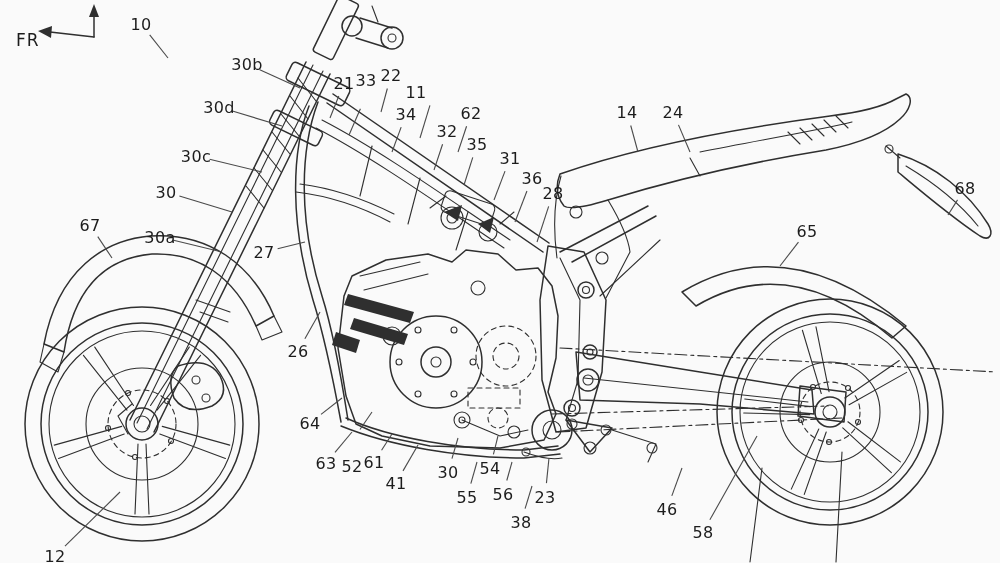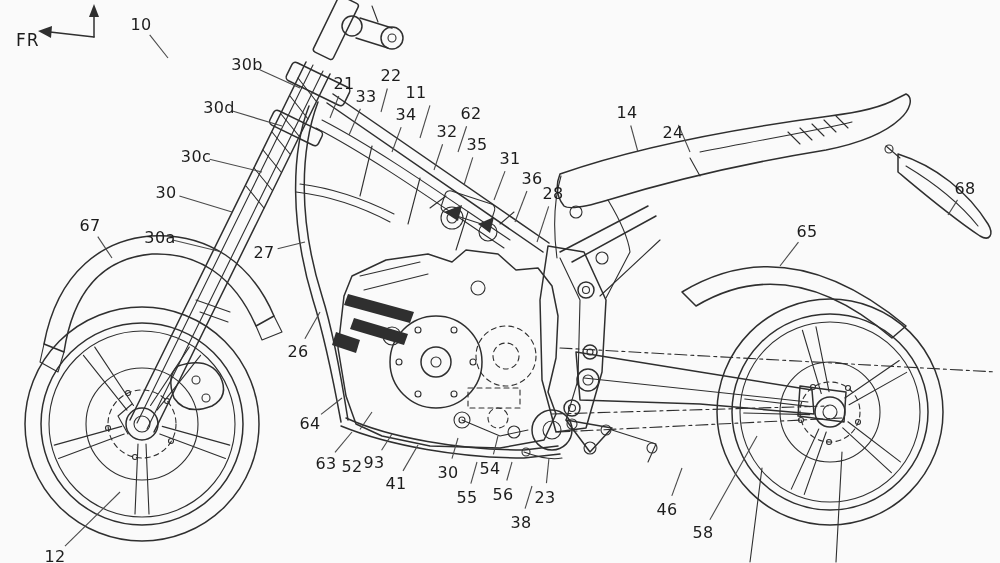--- a/index.html
+++ b/index.html
@@ -301,44 +301,44 @@
       <line x1="671.8101414376895" y1="495.8522800703155" x2="682" y2="468"></line>
       <line x1="709.8636573548558" y1="519.7979424802563" x2="757" y2="436"></line>
       <line x1="64.97593547227775" y1="546.177540458065" x2="120" y2="492"></line>
     </svg>
 
   <div class="label-layer">
       <div class="ref-label" style="left: 141px; top: 24px;">10</div>
       <div class="ref-label" style="left: 247px; top: 64px;">30b</div>
       <div class="ref-label" style="left: 344px; top: 83px;">21</div>
       <div class="ref-label" style="left: 391px; top: 75px;">22</div>
-      <div class="ref-label" style="left: 366px; top: 96px;">33</div>
+      <div class="ref-label" style="left: 366px; top: 80px;">33</div>
       <div class="ref-label" style="left: 406px; top: 114px;">34</div>
       <div class="ref-label" style="left: 416px; top: 92px;">11</div>
       <div class="ref-label" style="left: 447px; top: 131px; text-align: right;">32</div>
       <div class="ref-label" style="left: 471px; top: 113px;">62</div>
       <div class="ref-label" style="left: 477px; top: 144px;">35</div>
       <div class="ref-label" style="left: 510px; top: 158px;">31</div>
       <div class="ref-label" style="left: 532px; top: 178px;">36</div>
       <div class="ref-label" style="left: 553px; top: 193px;">28</div>
       <div class="ref-label" style="left: 627px; top: 112px;">14</div>
-      <div class="ref-label" style="left: 673px; top: 112px; margin-top: 20px;">24</div>
+      <div class="ref-label" style="left: 673px; top: 112px;">24</div>
       <div class="ref-label" style="left: 965px; top: 188px;">68</div>
       <div class="ref-label" style="left: 219px; top: 107px;">30d</div>
       <div class="ref-label" style="left: 196px; top: 156px;">30c</div>
       <div class="ref-label" style="left: 166px; top: 192px;">30</div>
       <div class="ref-label" style="left: 160px; top: 237px;">30a</div>
       <div class="ref-label" style="left: 90px; top: 225px;">67</div>
       <div class="ref-label" style="left: 264px; top: 252px;">27</div>
       <div class="ref-label" style="left: 807px; top: 231px;">65</div>
       <div class="ref-label" style="left: 298px; top: 351px;">26</div>
       <div class="ref-label" style="left: 310px; top: 423px;">64</div>
       <div class="ref-label" style="left: 326px; top: 463px;">63</div>
       <div class="ref-label" style="left: 352px; top: 441px; margin-top: 25px;">52</div>
-      <div class="ref-label" style="left: 374px; top: 462px;">93</div>
+      <div class="ref-label" style="left: 374px; top: 462px;">61</div>
       <div class="ref-label" style="left: 396px; top: 483px;">41</div>
       <div class="ref-label" style="left: 448px; top: 472px;">30</div>
       <div class="ref-label" style="left: 490px; top: 468px;">54</div>
       <div class="ref-label" style="left: 467px; top: 497px;">55</div>
       <div class="ref-label" style="left: 503px; top: 494px;">56</div>
       <div class="ref-label" style="left: 545px; top: 497px;">23</div>
       <div class="ref-label" style="left: 521px; top: 522px;">38</div>
       <div class="ref-label" style="left: 667px; top: 509px;">46</div>
       <div class="ref-label" style="left: 703px; top: 532px;">58</div>
       <div class="ref-label" style="left: 55px; top: 556px;">12</div>

